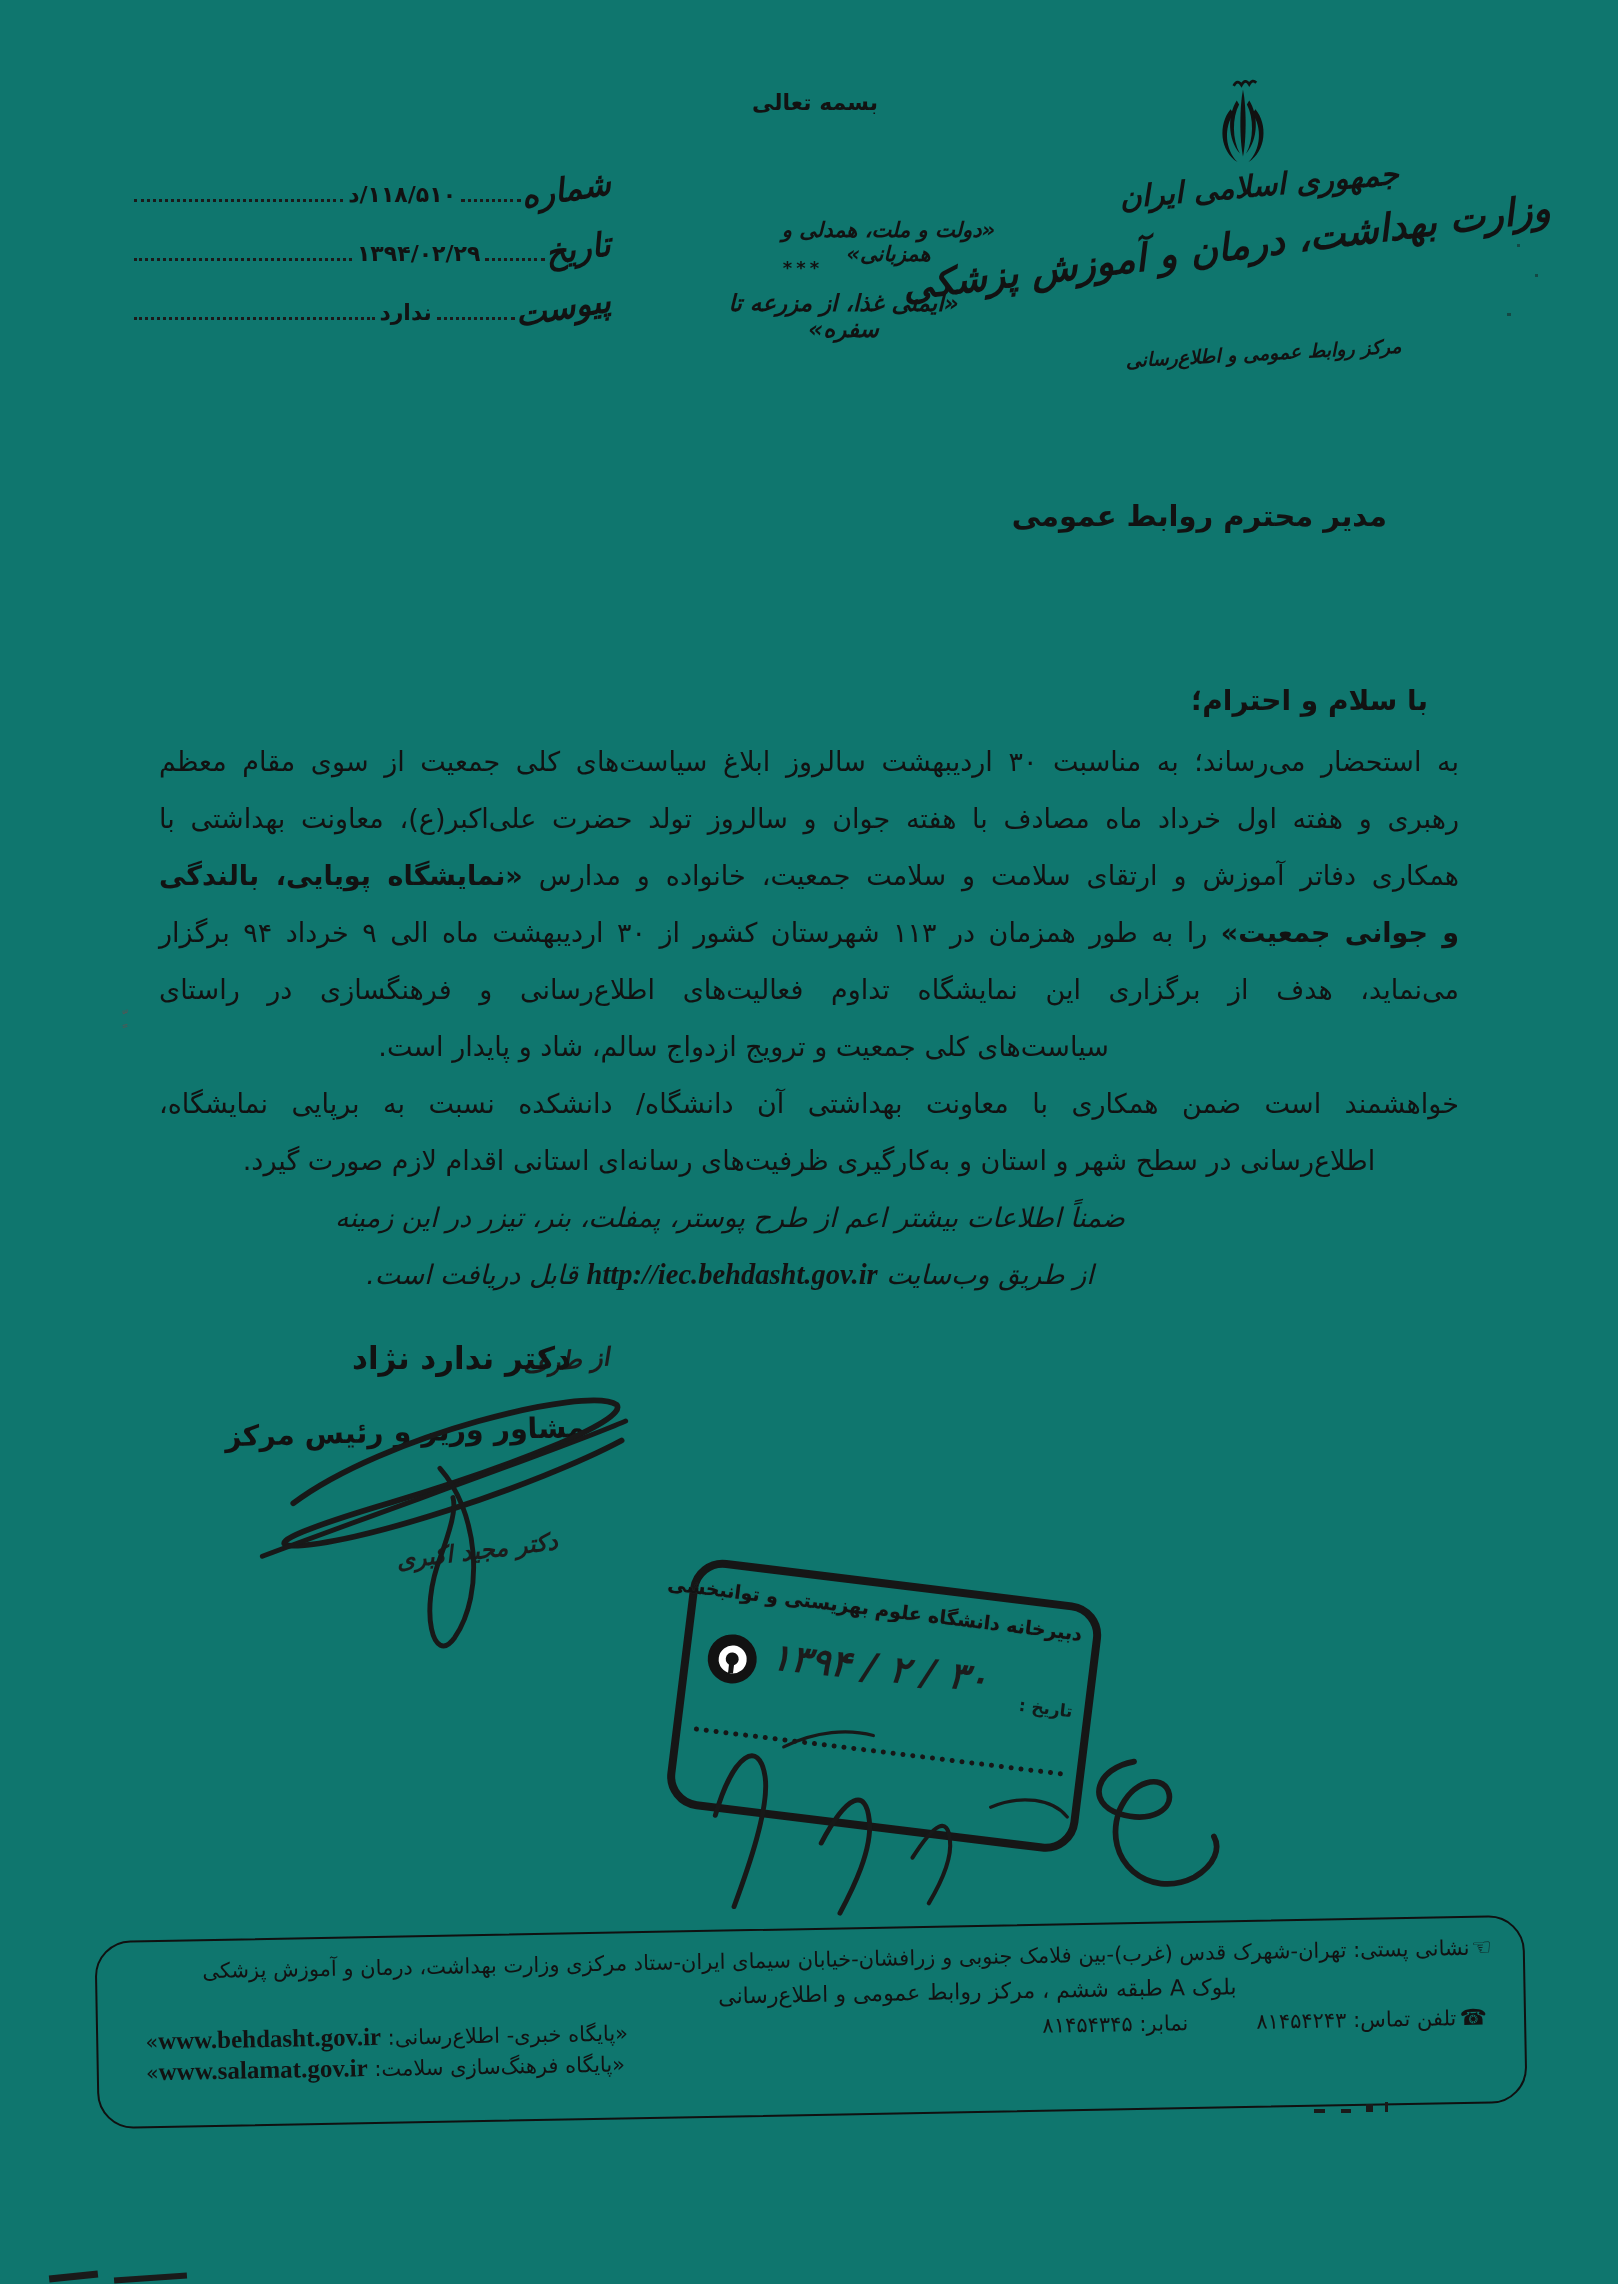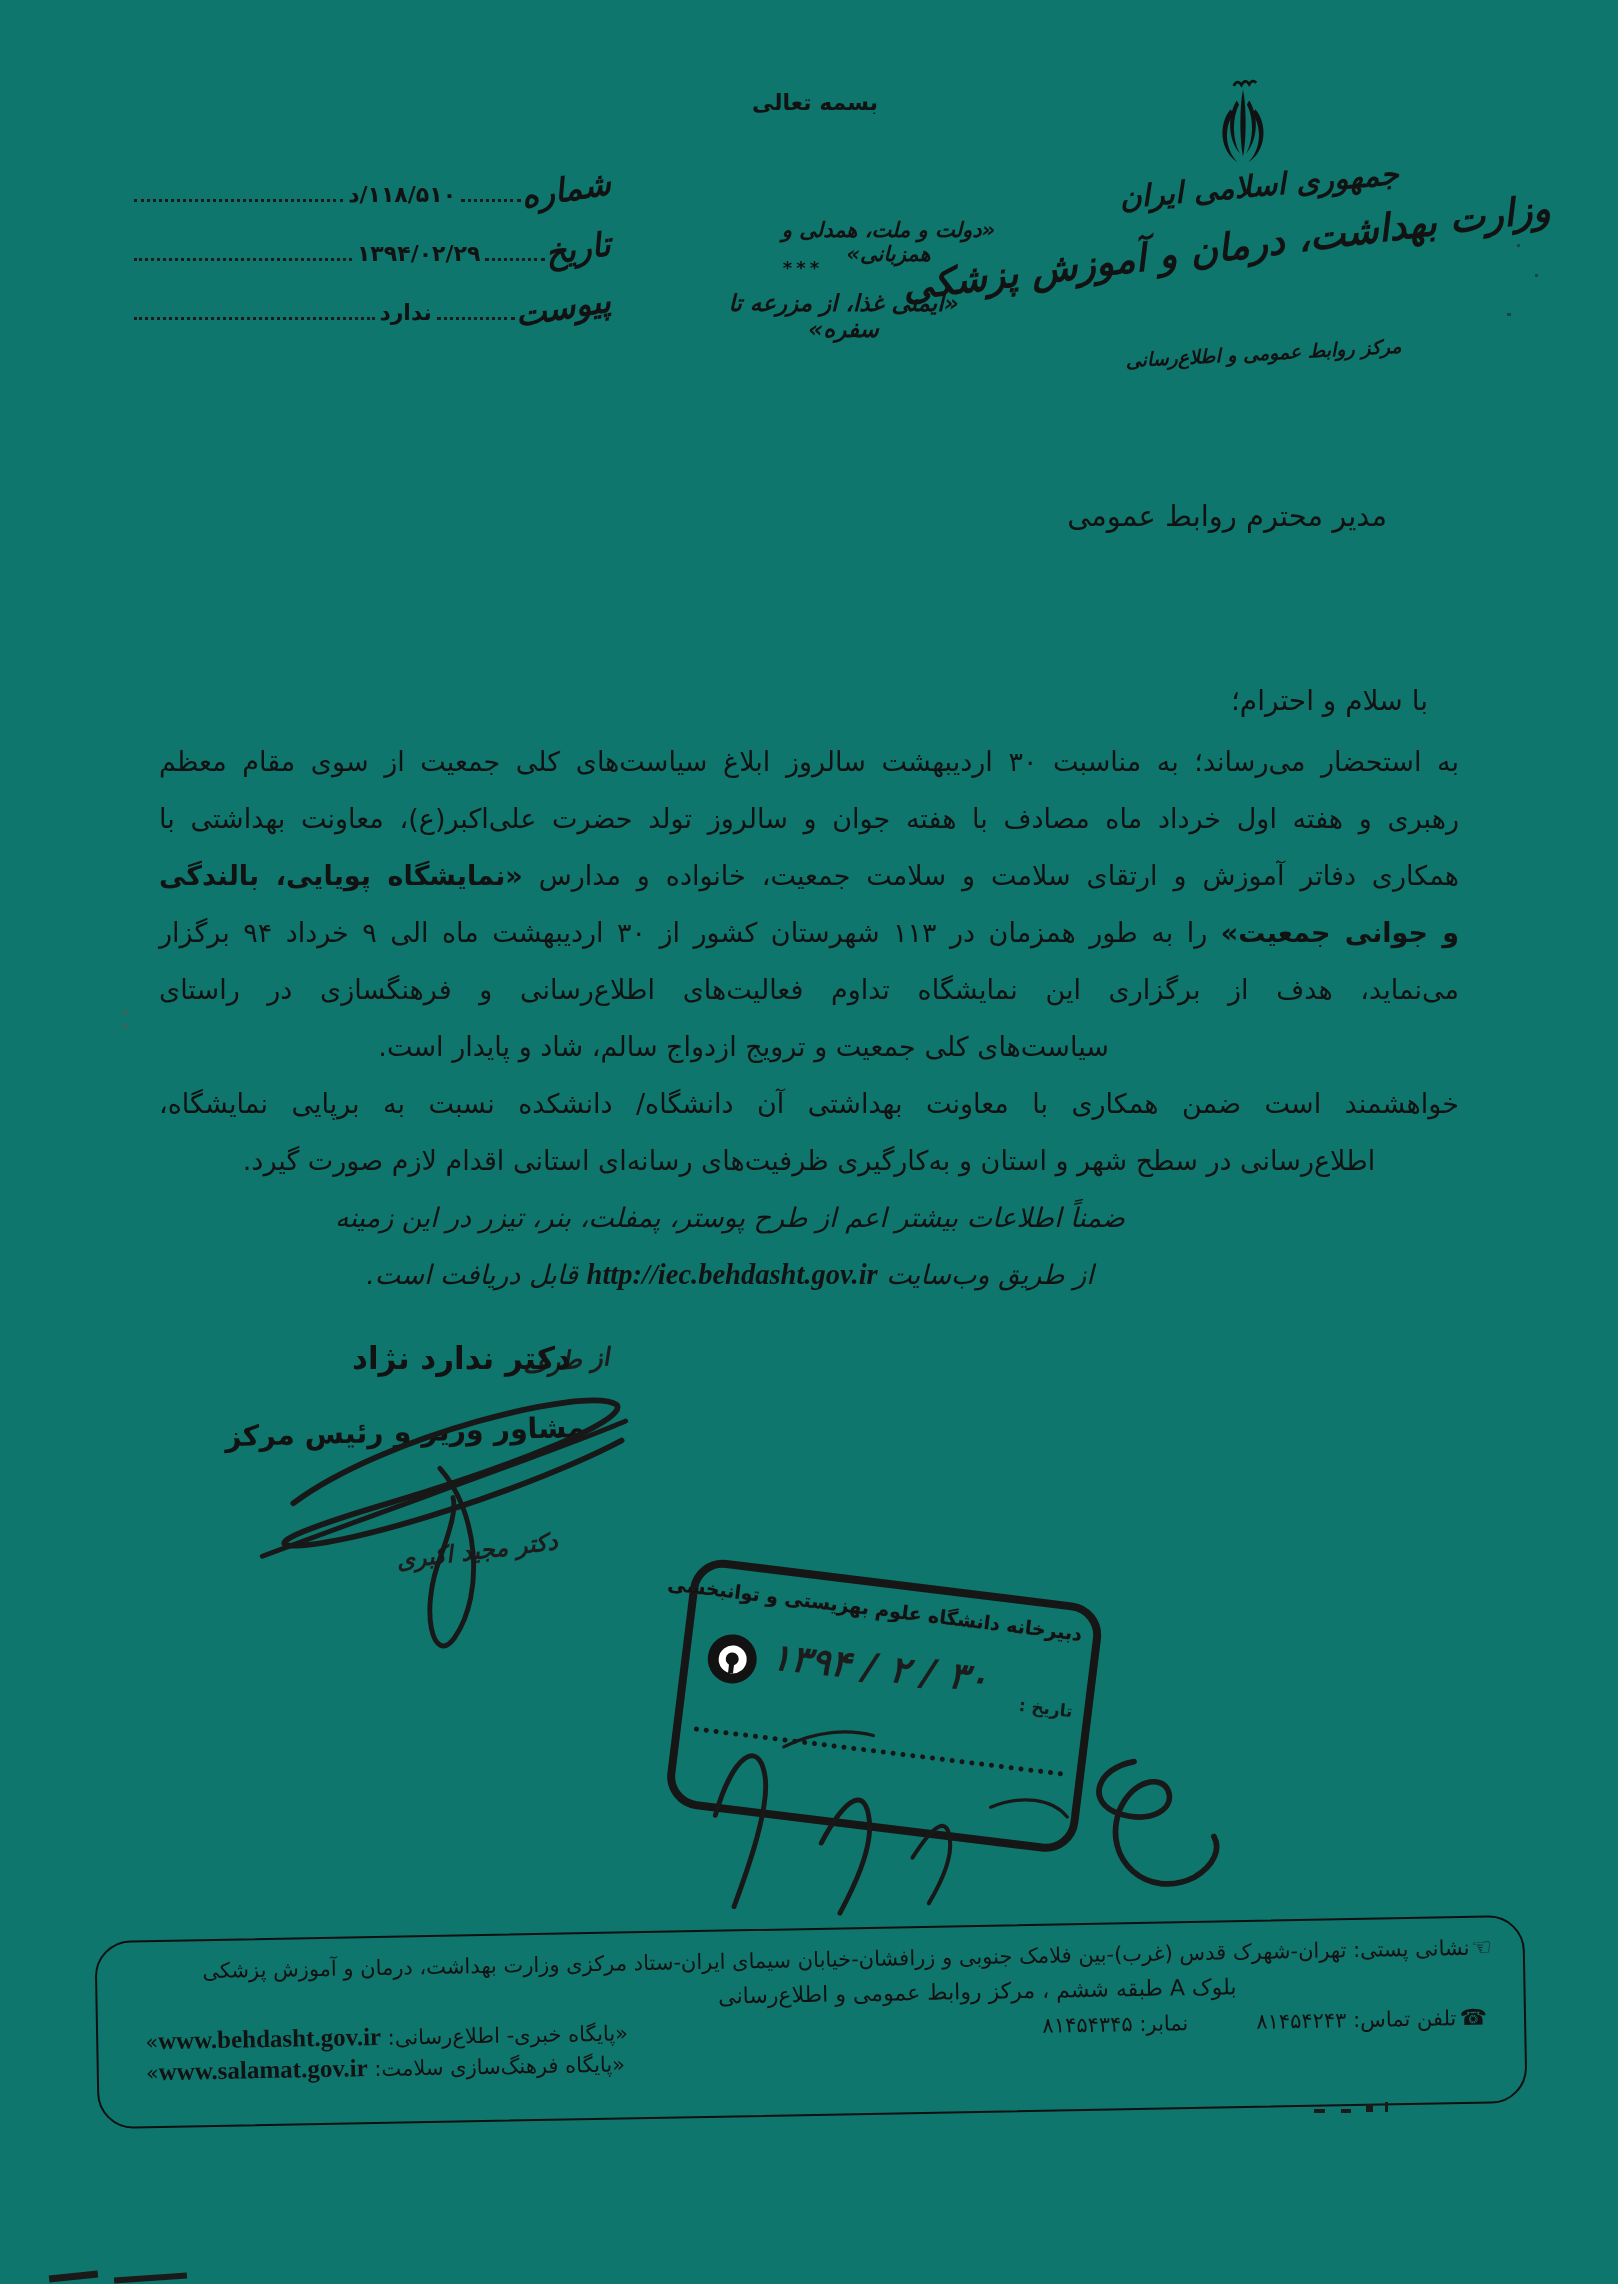--- a/index.html
+++ b/index.html
@@ -26,23 +26,23 @@
   .slogan1{left:758px; top:218px; width:261px; text-align:center; font-size:21px;}
   .slogan-stars{left:754px; top:257px; width:98px; text-align:center; font-size:18px; font-weight:bold; letter-spacing:4.1px;}
   .slogan2{left:705px; top:290px; width:277px; text-align:center; font-size:23px;}
 
   .emblem{left:1208px; top:78px;}
   .org1{left:1100px; top:168px; width:318px; text-align:center; font-size:30px; transform:rotate(-5deg); white-space:nowrap;}
   .org2{left:1039px; top:217px; width:513px; text-align:center; font-size:38px; transform:rotate(-7deg); white-space:nowrap;}
   .org3{left:1123px; top:342px; width:281px; text-align:center; font-size:19px; transform:rotate(-3deg); white-space:nowrap;}
 
   
-  .recipient{right:156px; top:486px; text-align:right; font-weight:normal; font-size:29px; line-height:60px; white-space:nowrap;}
+  .recipient{right:156px; top:486px; text-align:right; font-weight:bold; font-size:29px; line-height:60px; white-space:nowrap;}
   .recipient .r1{margin-right:75px;}
-  .salutation{right:190px; top:684px; font-size:28px; font-weight:normal;}
+  .salutation{right:190px; top:684px; font-size:28px; font-weight:bold;}
 
   .body-text{left:159px; width:1300px; top:733px;}
   .bl{height:57px; line-height:57px; white-space:nowrap; font-size:27px;}
   .just{text-align:justify; text-align-last:justify;}
   .l6{text-align:right; padding-right:350px;}
   .l8{text-align:center;}
   .l9,.l10{text-align:center; padding-right:158px;font-style:italic;}
   .b{font-weight:bold;}
   .url{font-size:28.5px;}
 

